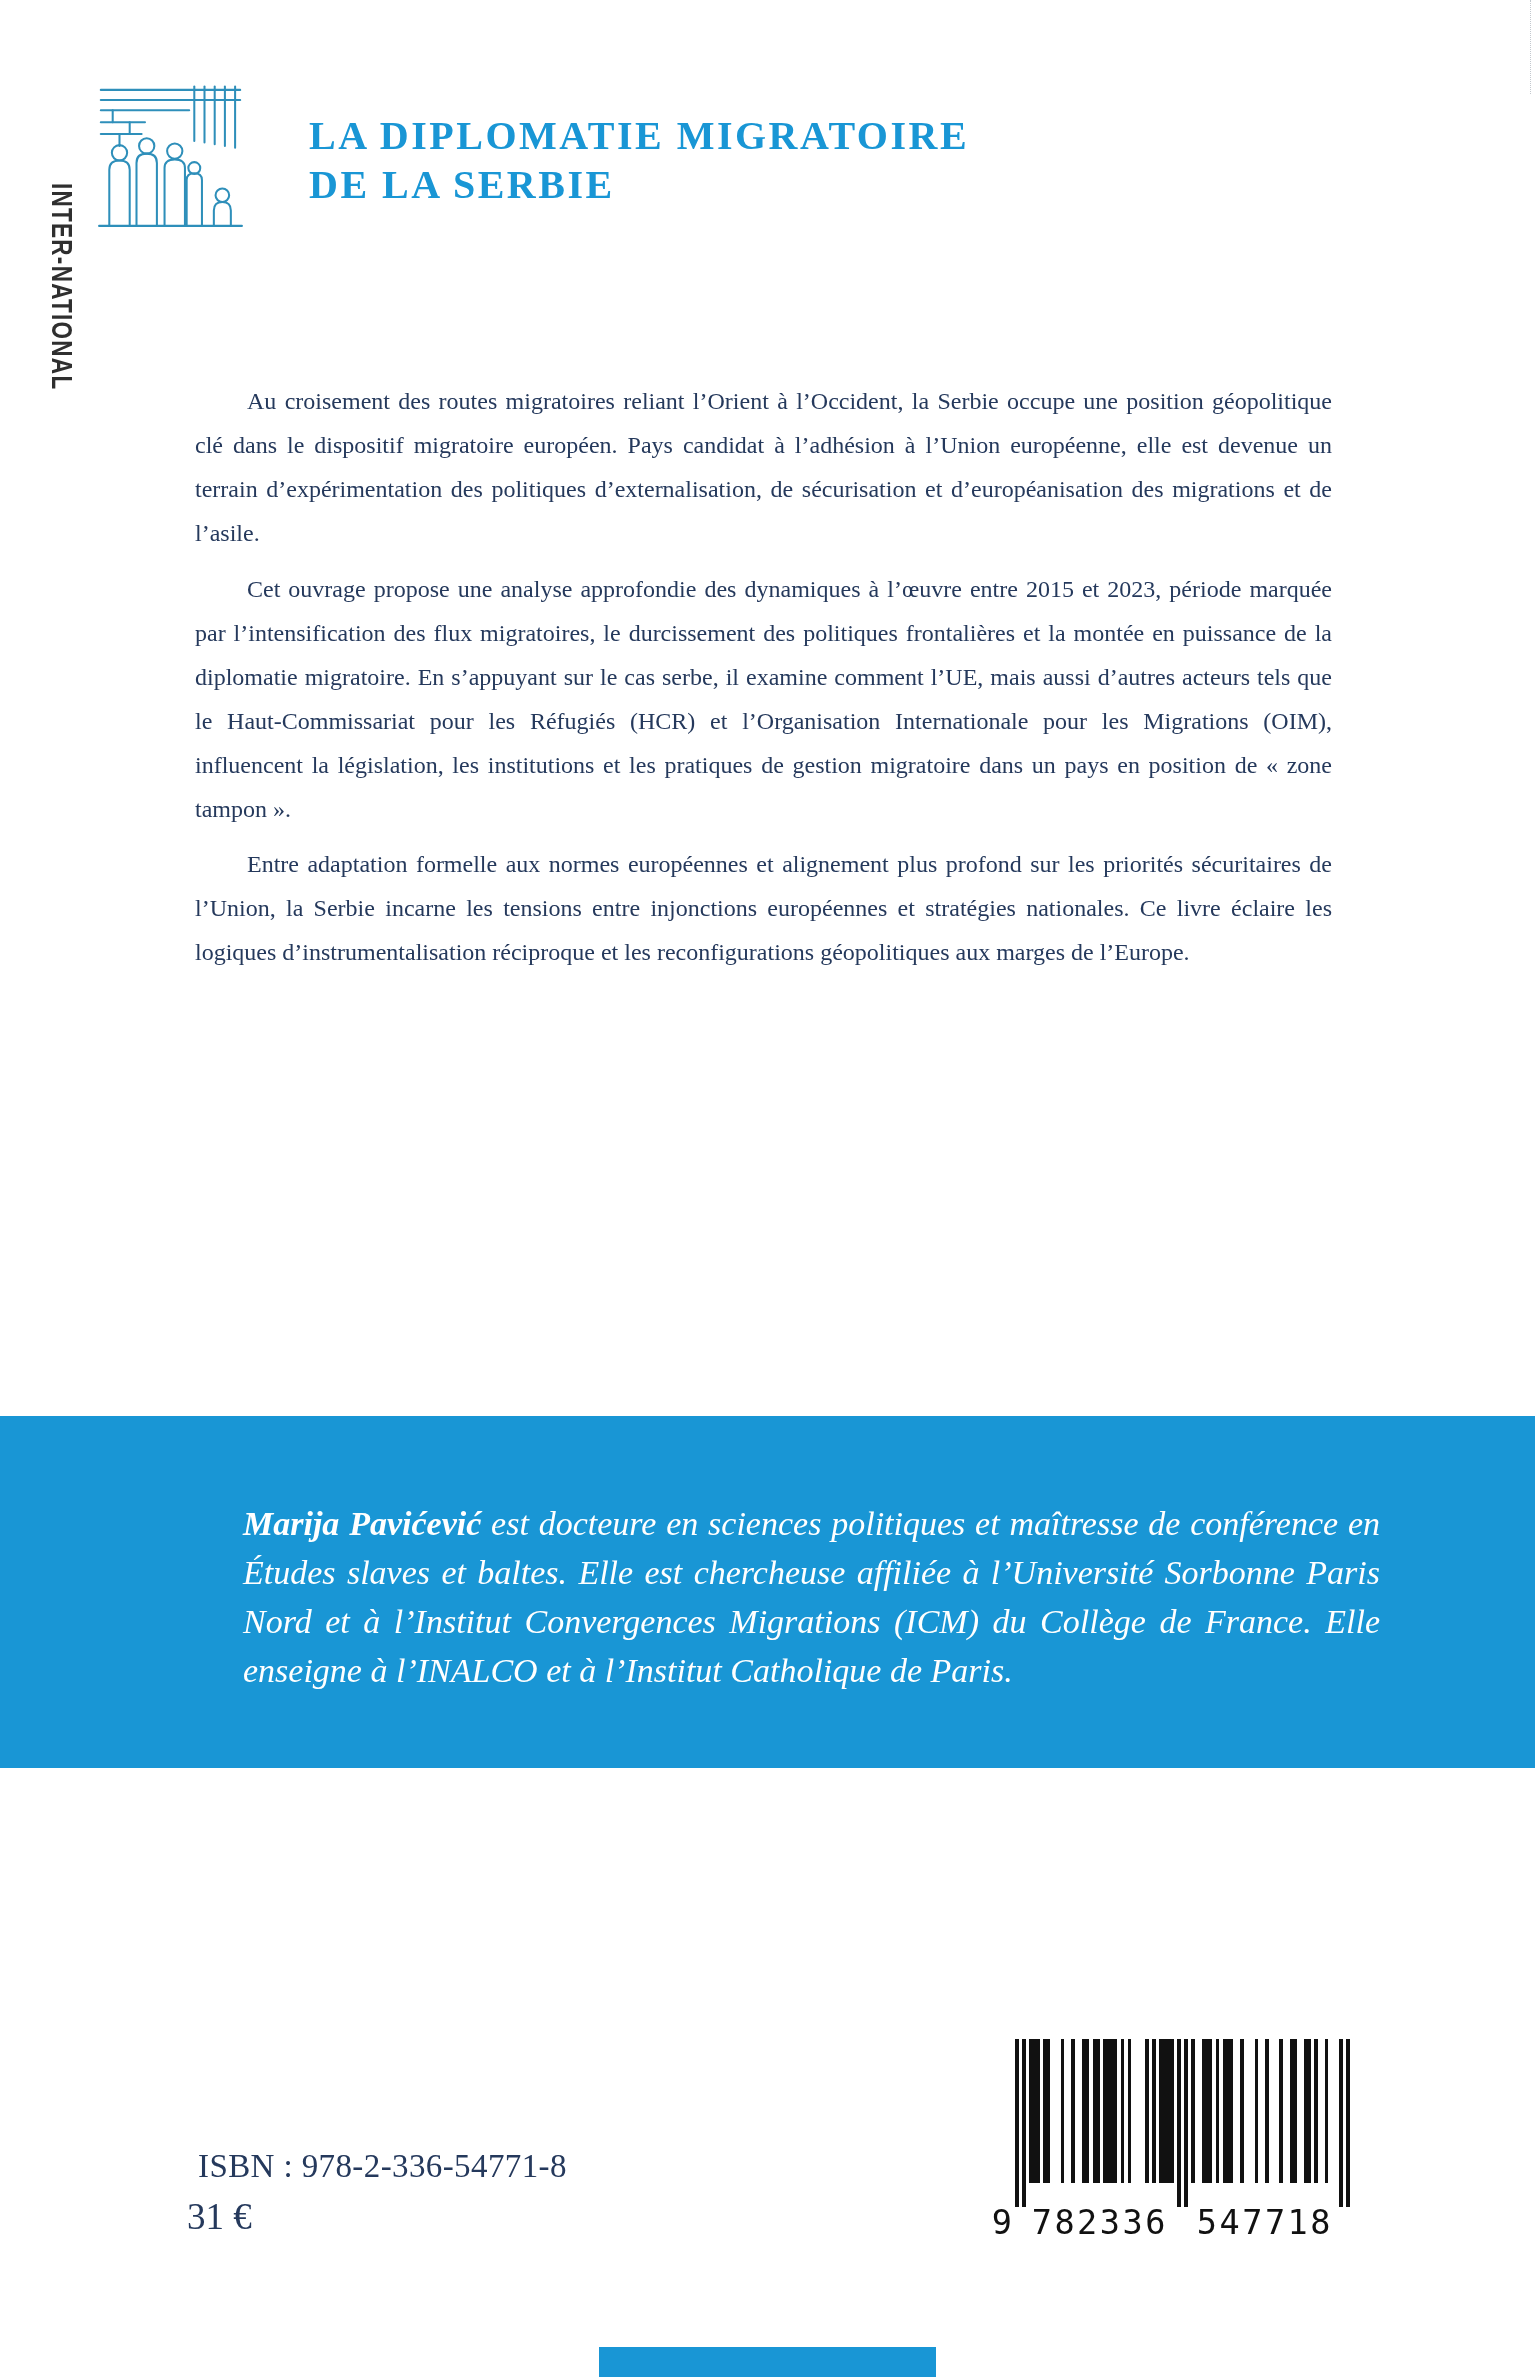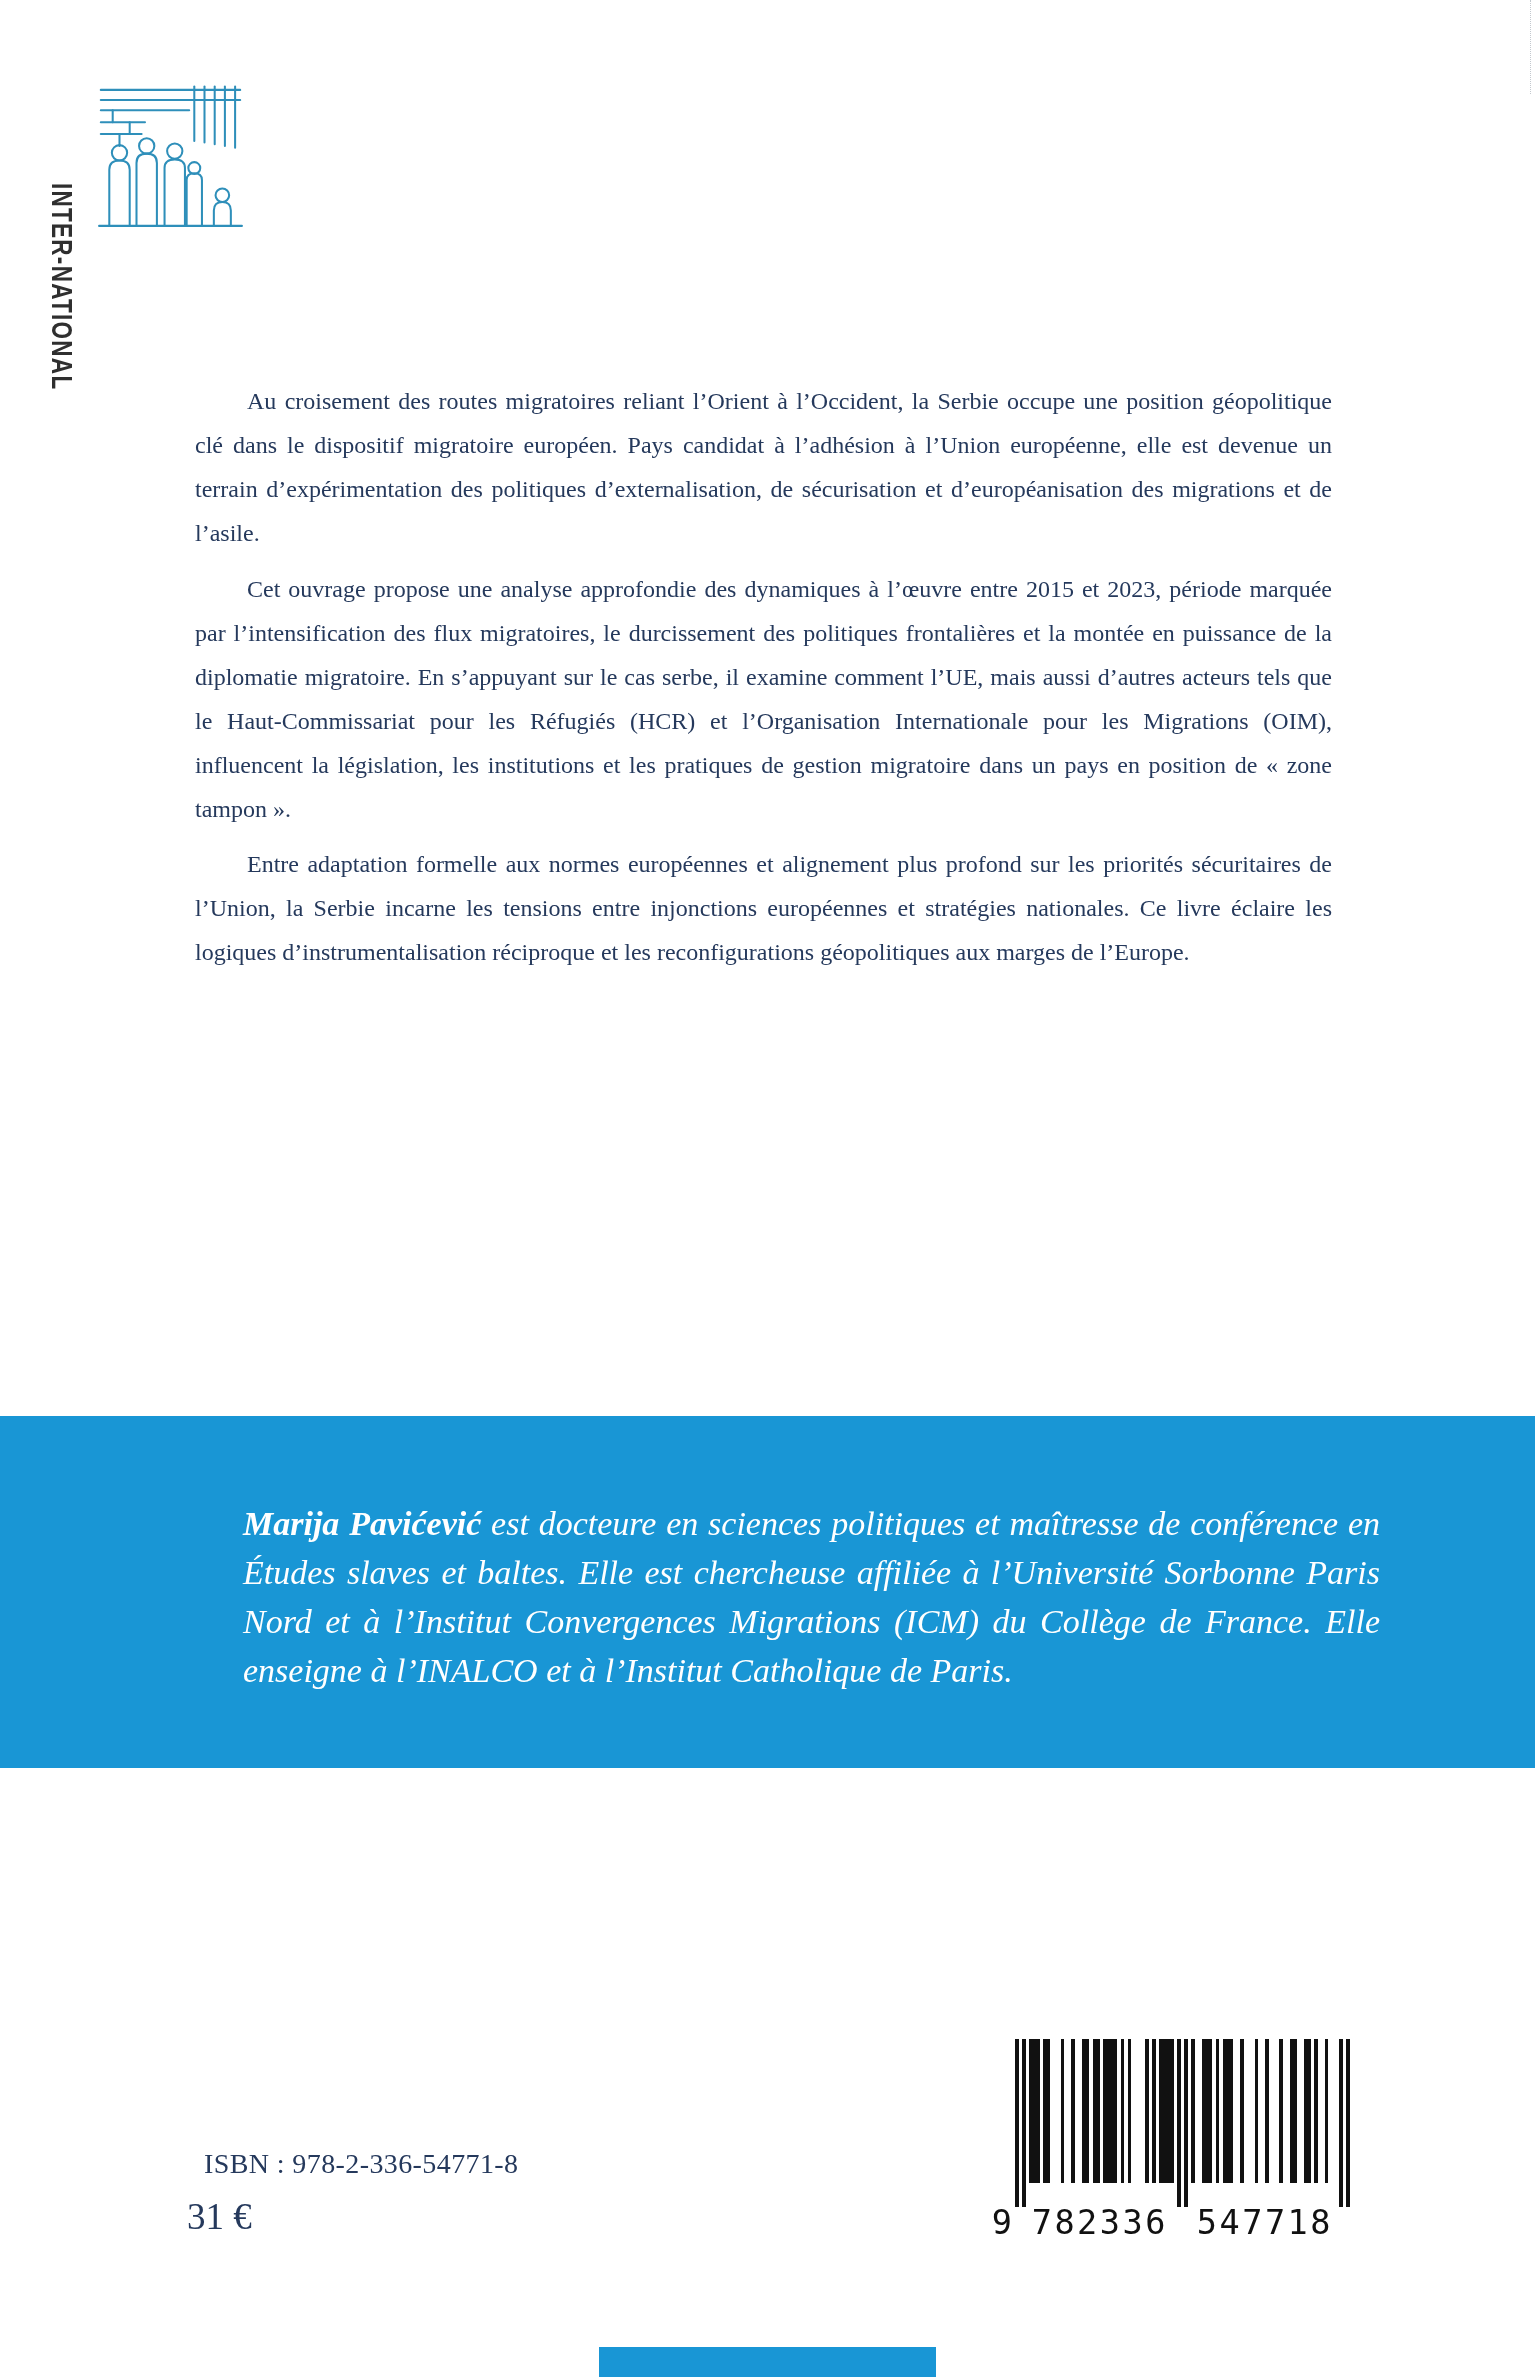--- a/index.html
+++ b/index.html
@@ -43,21 +43,21 @@
   .bio-band { position:absolute; left:0; top:1416px; width:1535px; height:352px; background:var(--accent); }
   .bio-text {
     position:absolute; left:195px; top:49px; width:1137px;
     font-style:italic; font-size:34px; line-height:49px; color:#ffffff;
     text-align:justify;
     margin-left:48px;
   }
   .bio-name { font-weight:bold; font-style:italic; }
 
   
-  .isbn { position:absolute; left:204px; top:2148px; font-size:28px; color:var(--body-text); letter-spacing:0.4px; }
+  .isbn { position:absolute; left:198px; top:2148px; font-size:33px; color:var(--body-text); letter-spacing:0.4px; }
   .price { position:absolute; left:187px; top:2195px; font-size:37px; color:var(--body-text); }
 
   
   .barcode { position:absolute; left:990px; top:2034px; width:373px; height:208px; background:#ffffff; }
   .barcode text {
     font-family:"DejaVu Sans Mono", monospace; font-size:40px;
     fill:var(--barcode-black); letter-spacing:3px;
   }
 
   
@@ -99,20 +99,24 @@
         <path d="M109 170 V116 Q109 108 118 108 Q127 108 127 116 V170"></path>
 
         <circle cx="151" cy="134" r="8"></circle>
         <path d="M141 170 V152 Q141 142 151 142 Q161 142 161 152 V170"></path>
 
         <path d="M6 170 H174"></path>
       </g>
     </svg>
   </div>
 
+  <div class="title-block">
+    <div class="title-line">LA DIPLOMATIE MIGRATOIRE</div>
+    <div class="title-line">DE LA SERBIE</div>
+  </div>
 
   <div class="vertical-label">INTER-NATIONAL</div>
 
   <div class="synopsis">
     <p>Au croisement des routes migratoires reliant l’Orient à l’Occident, la Serbie occupe une position géopolitique clé dans le dispositif migratoire européen. Pays candidat à l’adhésion à l’Union européenne, elle est devenue un terrain d’expérimentation des politiques d’externalisation, de sécurisation et d’européanisation des migrations et de l’asile.</p>
     <p>Cet ouvrage propose une analyse approfondie des dynamiques à l’œuvre entre 2015 et 2023, période marquée par l’intensification des flux migratoires, le durcissement des politiques frontalières et la montée en puissance de la diplomatie migratoire. En s’appuyant sur le cas serbe, il examine comment l’UE, mais aussi d’autres acteurs tels que le Haut-Commissariat pour les Réfugiés (HCR) et l’Organisation Internationale pour les Migrations (OIM), influencent la législation, les institutions et les pratiques de gestion migratoire dans un pays en position de « zone tampon ».</p>
     <p>Entre adaptation formelle aux normes européennes et alignement plus profond sur les priorités sécuritaires de l’Union, la Serbie incarne les tensions entre injonctions européennes et stratégies nationales. Ce livre éclaire les logiques d’instrumentalisation réciproque et les reconfigurations géopolitiques aux marges de l’Europe.</p>
   </div>
 
   <div class="bio-band">

